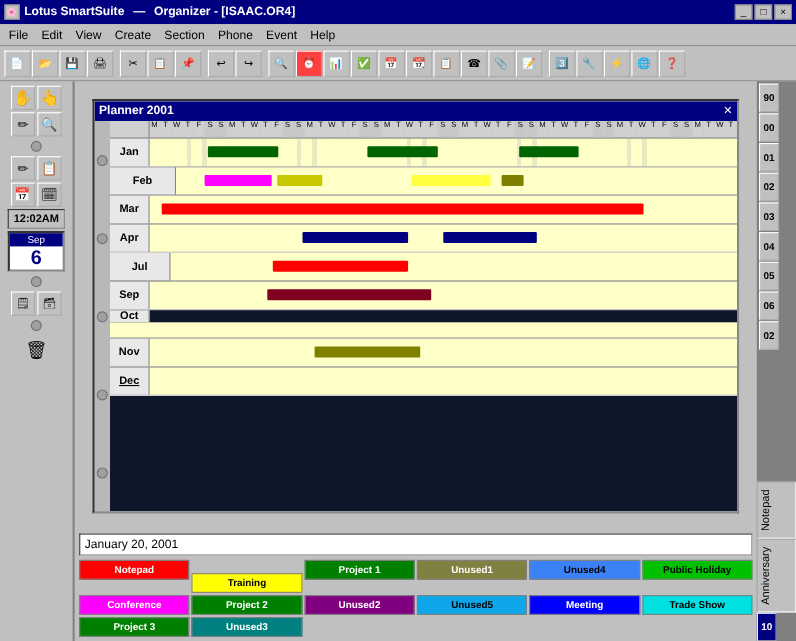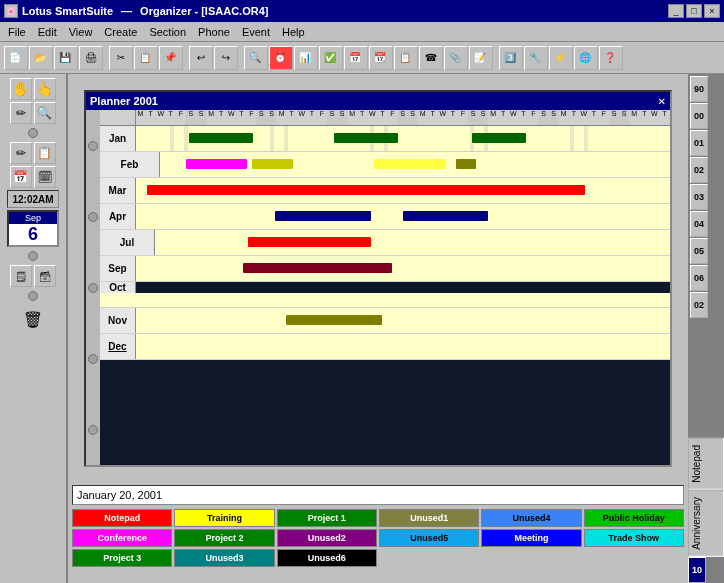--- a/index.html
+++ b/index.html
@@ -470,36 +470,35 @@
       </div>
     </div>
 
     <div class="bottom-section">
       <input class="date-field" type="text" style="width: 100%; margin-bottom: 4px; font-size: 11px; padding: 2px 4px;" value="January 20, 2001">
       
       
       <div class="legend-grid">
 
         <div class="legend-item" style="background:#ff0000;color:#ffffff;">Notepad</div>
-        <div class="legend-item" style="background:#ffff00;color:#000000;">Training</div>
+        <div class="legend-item" style="background:#ffff00;color:#000000;margin-top:12px;">Training</div>
         <div class="legend-item" style="background:#008000;color:#ffffff;">Project 1</div>
         <div class="legend-item" style="background:#808040;color:#ffffff;">Unused1</div>
         <div class="legend-item" style="background:#3b82f6;color:#000000;">Unused4</div>
 
         <div class="legend-item" style="background:#00c000;color:#000000;">Public Holiday</div>
         <div class="legend-item" style="background:#ff00ff;color:#ffffff;">Conference</div>
         <div class="legend-item" style="background:#008000;color:#ffffff;">Project 2</div>
         <div class="legend-item" style="background:#800080;color:#ffffff;">Unused2</div>
         <div class="legend-item" style="background:#0ea5e9;color:#000000;">Unused5</div>
 
         <div class="legend-item" style="background:#0000ff;color:#ffffff;">Meeting</div>
         <div class="legend-item" style="background:#00e0e0;color:#000000;">Trade Show</div>
         <div class="legend-item" style="background:#008000;color:#ffffff;">Project 3</div>
         <div class="legend-item" style="background:#008080;color:#ffffff;">Unused3</div>
-        <div class="legend-item" style="background:#000000;color:#ffffff;">Unused6</div>
       </div>
     </div>
   </div>
 
   <div style="width:36px;background:#808080;display:flex;flex-direction:column;">
     <div style="flex:1;display:flex;flex-direction:column;gap:1px;padding:2px;">
       <div class="num-tab">90</div>
       <div class="num-tab">00</div>
       <div class="num-tab">01</div>
       <div class="num-tab">02</div>

